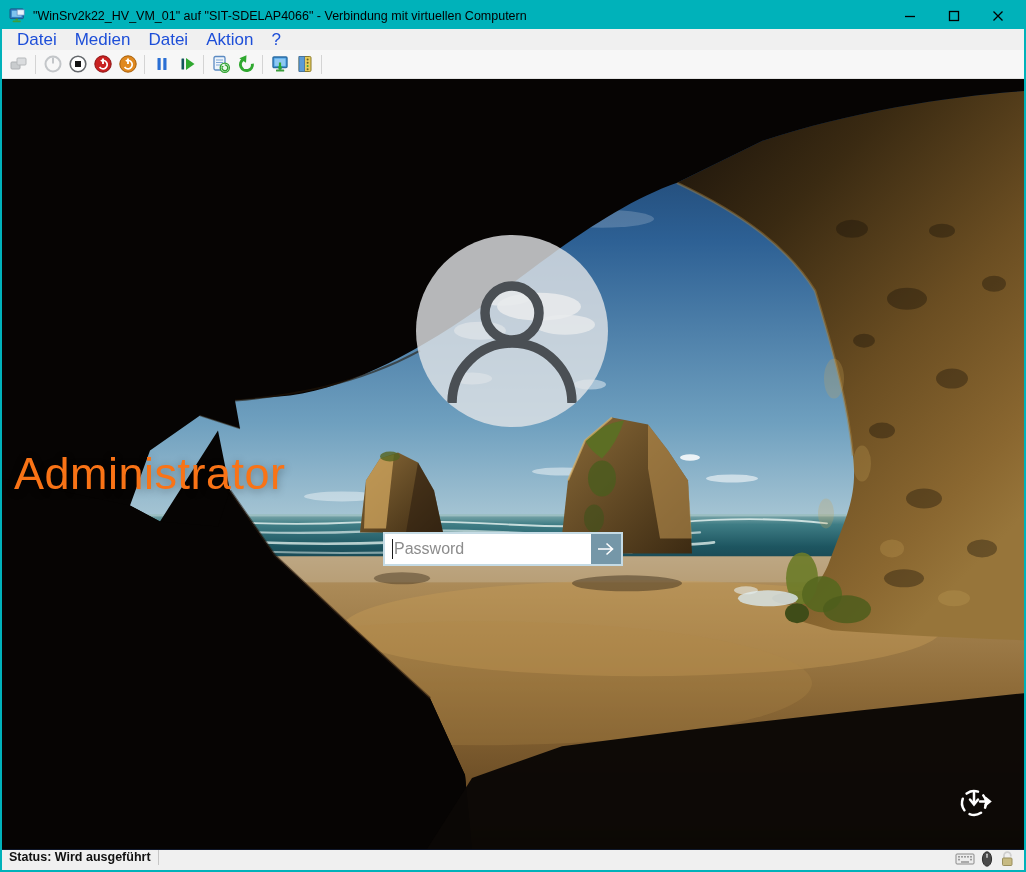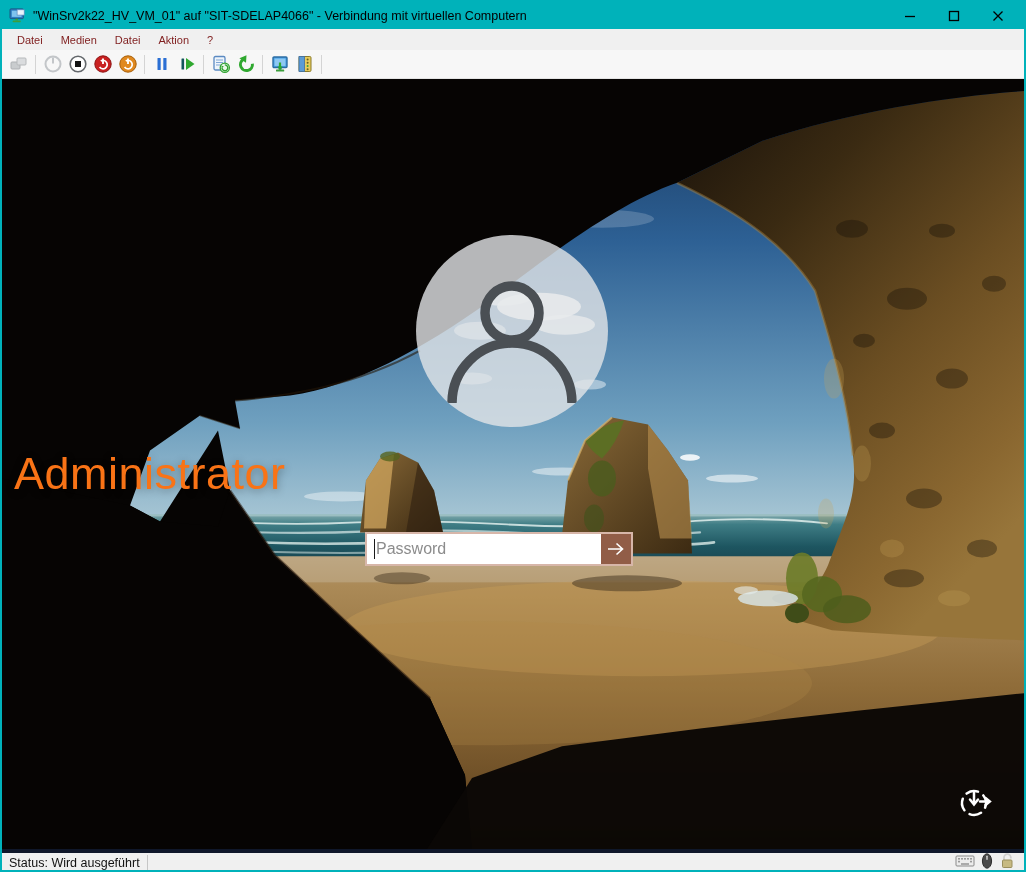--- a/index.html
+++ b/index.html
@@ -11,54 +11,54 @@
     display:flex;flex-direction:column;overflow:hidden;
   }
   
   .titlebar{height:27px;background:#00b2ba;display:flex;align-items:center;padding:0 5px;flex:0 0 auto;}
   .titlebar .app-icon{width:18px;height:16px;margin:0 6px 0 2px;flex:0 0 auto;}
   .titlebar .title{font-size:12.5px;color:#000;white-space:nowrap;overflow:hidden;flex:1 1 auto;}
   .win-controls{display:flex;align-items:center;gap:14px;margin-right:6px;}
   .win-btn{width:30px;height:22px;display:flex;align-items:center;justify-content:center;cursor:default;}
   
   .menubar{height:21px;background:#f0f0f0;display:flex;align-items:center;padding-left:6px;flex:0 0 auto;}
-  .menu-item{font-size:11px;color:#7f1d1d;padding:2px 9px;cursor:default;}
+  .menu-item{font-size:17px;color:#1d4ed8;padding:2px 9px;cursor:default;}
   
   .toolbar{height:29px;background:#f7f7f7;display:flex;align-items:center;padding-left:4px;flex:0 0 auto;border-bottom:1px solid #e3e3e3;}
   .tbtn{width:25px;height:25px;display:flex;align-items:center;justify-content:center;border-radius:2px;}
   .tsep{width:1px;height:19px;background:#d4d4d4;margin:0 4px;flex:0 0 auto;}
   
   .vm{position:relative;flex:1 1 auto;background:#020202;overflow:hidden;}
   .scene{position:absolute;inset:0;width:100%;height:100%;}
   .avatar{
     position:absolute;left:414px;top:156px;width:192px;height:192px;border-radius:50%;
     background:rgba(226,229,231,0.80);overflow:hidden;
   }
   .user-name{
     position:absolute;left:12px;right:4px;top:369px;text-align:left;
     font-size:45px;font-weight:300;color:#f97316;letter-spacing:0.5px;
     text-shadow:0 2px 8px rgba(0,0,0,0.35);
   }
   .pwd{
-    position:absolute;left:363px;top:453px;width:268px;height:34px;
-    display:flex;border:2px solid rgba(222,222,222,0.75);background:#c2410c;
+    position:absolute;left:381px;top:453px;width:240px;height:34px;
+    display:flex;border:2px solid rgba(222,222,222,0.75);background:#7dd3fc;
   }
   .pwd input{
     flex:1 1 auto;border:0;outline:none;padding:0 4px 0 9px;min-width:0;
     font-family:"Liberation Sans",sans-serif;font-size:16px;color:#111;background:#fff;
   }
   .pwd input::placeholder{color:#8c8c8c;opacity:1;}
   .caret{position:absolute;left:7px;top:5px;width:1px;height:20px;background:#1a1a1a;}
   .pwd-submit{
     flex:0 0 30px;border:0;background:rgba(112,112,112,0.60);
     display:flex;align-items:center;justify-content:center;cursor:default;padding:0;
   }
   .corner-icon{position:absolute;left:953px;top:703px;width:40px;height:40px;}
   
-  .statusbar{height:21px;background:#f0f0f0;border-top:4px solid #0f172a;display:flex;align-items:flex-end;padding:0 7px;flex:0 0 auto;}
+  .statusbar{height:21px;background:#f0f0f0;border-top:1px solid #0f172a;display:flex;align-items:flex-start;padding:0 7px;flex:0 0 auto;font-weight:bold;}
   .status-text{font-size:12.5px;color:#111;white-space:nowrap;}
   .ssep{width:1px;height:15px;background:#c6c6c6;margin:0 7px;}
   .status-spacer{flex:1 1 auto;}
   .sicons{display:flex;align-items:center;gap:5px;margin-right:2px;}
 </style>
 </head>
 <body>
 
 <div class="window">
 

